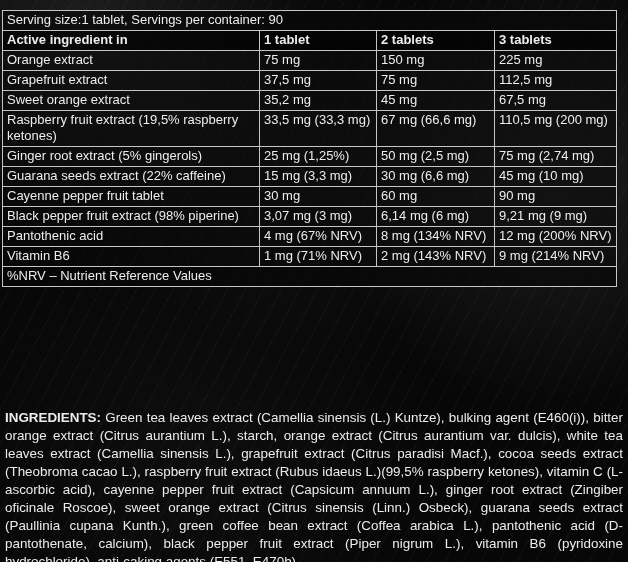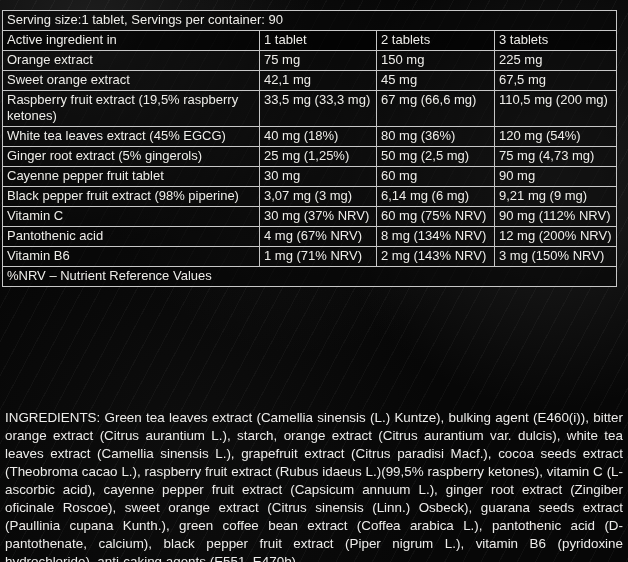--- a/index.html
+++ b/index.html
@@ -29,35 +29,35 @@
     font-size:13px;
     line-height:16px;
     padding:1px 4px 2px 4px;
     vertical-align:top;
     text-align:left;
     font-weight:normal;
     background:rgba(10,10,10,0.52);
     overflow:hidden;
   }
   table.facts tr.header-row th {
-    font-weight:normal;
+    font-weight:bold;
     background:rgba(0,0,0,0.68);
   }
   table.facts tr.serving-row td,
   table.facts tr.footnote-row td {
     background:rgba(6,6,6,0.6);
   }
   .ingredients {
     position:absolute; left:5px; top:409px; width:618px;
     color:#edecea;
     font-size:13.4px;
     line-height:18px;
     text-align:justify;
   }
-  .ingredients b { font-weight:normal; }
+  .ingredients b { font-weight:bold; }
 </style>
 </head>
 <body>
 
 <div class="bg-texture"></div>
 
 <table class="facts">
   <colgroup>
     <col style="width:257px">
       <col style="width:117px">
@@ -74,72 +74,72 @@
       <th>2 tablets</th>
       <th>3 tablets</th>
     </tr>
     <tr>
       <td>Orange extract</td>
       <td>75 mg</td>
       <td>150 mg</td>
       <td>225 mg</td>
     </tr>
     <tr>
+      <td>Grapefruit extract</td>
+      <td>37,5 mg</td>
+      <td>75 mg</td>
+      <td>112,5 mg</td>
+    </tr>
+    <tr>
       <td>Sweet orange extract</td>
-      <td>42,1 mg</td>
+      <td>35,2 mg</td>
       <td>45 mg</td>
       <td>67,5 mg</td>
     </tr>
     <tr>
       <td>Raspberry fruit extract (19,5% raspberry ketones)</td>
       <td>33,5 mg (33,3 mg)</td>
       <td>67 mg (66,6 mg)</td>
       <td>110,5 mg (200 mg)</td>
     </tr>
     <tr>
-      <td>White tea leaves extract (45% EGCG)</td>
-      <td>40 mg (18%)</td>
-      <td>80 mg (36%)</td>
-      <td>120 mg (54%)</td>
-    </tr>
-    <tr>
       <td>Ginger root extract (5% gingerols)</td>
       <td>25 mg (1,25%)</td>
       <td>50 mg (2,5 mg)</td>
-      <td>75 mg (4,73 mg)</td>
+      <td>75 mg (2,74 mg)</td>
+    </tr>
+    <tr>
+      <td>Guarana seeds extract (22% caffeine)</td>
+      <td>15 mg (3,3 mg)</td>
+      <td>30 mg (6,6 mg)</td>
+      <td>45 mg (10 mg)</td>
     </tr>
     <tr>
       <td>Cayenne pepper fruit tablet</td>
       <td>30 mg</td>
       <td>60 mg</td>
       <td>90 mg</td>
     </tr>
     <tr>
       <td>Black pepper fruit extract (98% piperine)</td>
       <td>3,07 mg (3 mg)</td>
       <td>6,14 mg (6 mg)</td>
       <td>9,21 mg (9 mg)</td>
     </tr>
     <tr>
-      <td>Vitamin C</td>
-      <td>30 mg (37% NRV)</td>
-      <td>60 mg (75% NRV)</td>
-      <td>90 mg (112% NRV)</td>
-    </tr>
-    <tr>
       <td>Pantothenic acid</td>
       <td>4 mg (67% NRV)</td>
       <td>8 mg (134% NRV)</td>
       <td>12 mg (200% NRV)</td>
     </tr>
     <tr>
       <td>Vitamin B6</td>
       <td>1 mg (71% NRV)</td>
       <td>2 mg (143% NRV)</td>
-      <td>3 mg (150% NRV)</td>
+      <td>9 mg (214% NRV)</td>
     </tr>
     <tr class="footnote-row">
       <td colspan="4">%NRV – Nutrient Reference Values</td>
     </tr>
   </tbody>
 </table>
 
 <p class="ingredients"><b>INGREDIENTS:</b><span> Green tea leaves extract (Camellia sinensis (L.) Kuntze), bulking agent (E460(i)), bitter orange extract (Citrus aurantium L.), starch, orange extract (Citrus aurantium var. dulcis), white tea leaves extract (Camellia sinensis L.), grapefruit extract (Citrus paradisi Macf.), cocoa seeds extract (Theobroma cacao L.), raspberry fruit extract (Rubus idaeus L.)(99,5% raspberry ketones), vitamin C (L-ascorbic acid), cayenne pepper fruit extract (Capsicum annuum L.), ginger root extract (Zingiber oficinale Roscoe), sweet orange extract (Citrus sinensis (Linn.) Osbeck), guarana seeds extract (Paullinia cupana Kunth.), green coffee bean extract (Coffea arabica L.), pantothenic acid (D-pantothenate, calcium), black pepper fruit extract (Piper nigrum L.), vitamin B6 (pyridoxine hydrochloride), anti-caking agents (E551, E470b).</span></p>
 
 </body></html>

